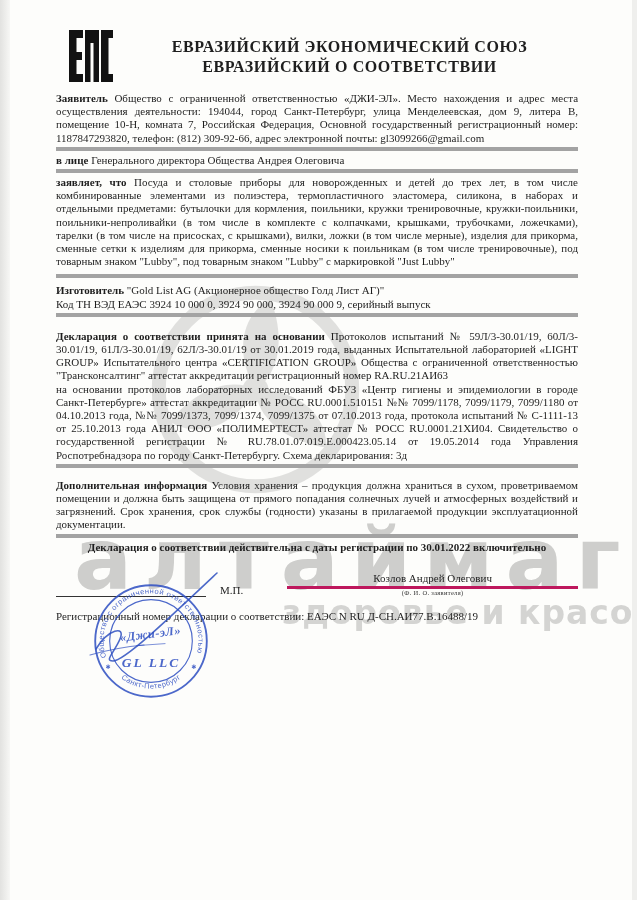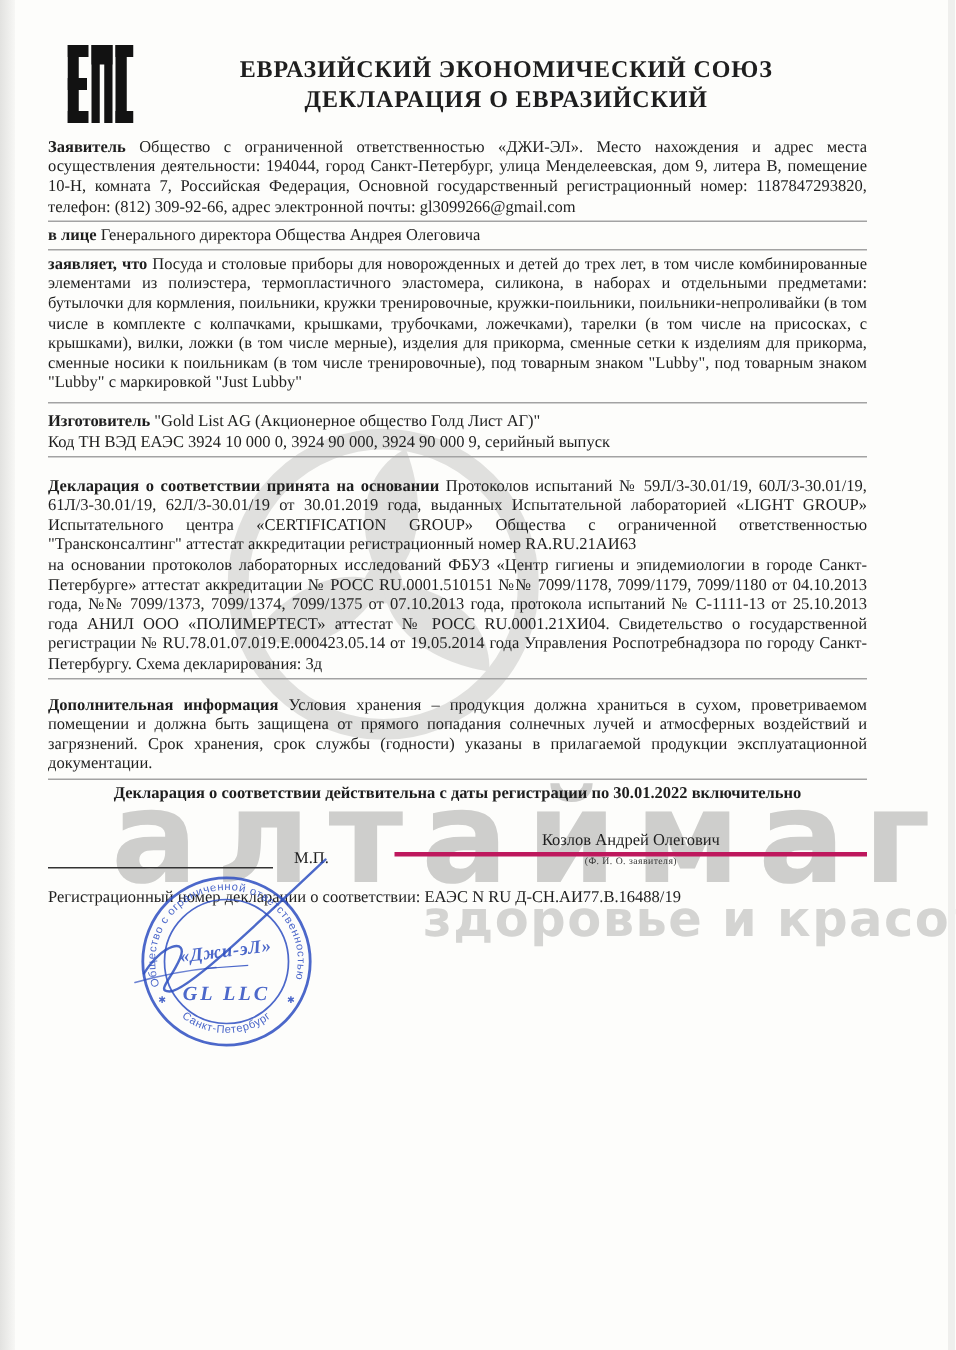--- a/index.html
+++ b/index.html
@@ -19,27 +19,27 @@
   .wm-text1 { position:absolute; left:74px; top:516px; z-index:1;
               font-family:"DejaVu Sans", sans-serif; font-weight:bold;
               font-size:86px; line-height:1; letter-spacing:12px;
               color:#a8a8a6; opacity:.55; white-space:nowrap; }
   .wm-text2 { position:absolute; left:282px; top:596px; z-index:1;
               font-family:"DejaVu Sans", sans-serif; font-weight:bold;
               font-size:33px; line-height:1; letter-spacing:1px;
               color:#b3b3b1; opacity:.55; white-space:nowrap; }
 
   
-  .content { position:relative; z-index:2; margin:30px 59px 0 32px;
+  .content { position:relative; z-index:2; margin:30px 59px 0 56px;
              font-size:11px; line-height:13.2px; text-align:justify; }
   .hdr { display:flex; align-items:flex-start; margin-bottom:10px; text-align:left; }
   .hdr-logo { width:44px; height:52px; margin-left:13px; flex:0 0 auto; }
   .hdr-titles { flex:1; text-align:center; font-weight:bold; font-size:16px;
                 line-height:1.25; letter-spacing:.6px; padding-top:7px; padding-left:8px; }
-  .sect { border-bottom:1px solid #a3a3a3; padding-bottom:2px; margin-bottom:3px; }
+  .sect { border-bottom:4px solid #a3a3a3; padding-bottom:2px; margin-bottom:3px; }
   b.lbl::after { content:" "; }
   #declares { padding-bottom:6px; margin-bottom:6px; }
   #basis { margin-top:13px; }
   #additional { margin-top:11px; }
   #validity { font-weight:bold; margin-top:3px; text-align:center; }
 
   .sig-row { display:flex; align-items:flex-end; margin-top:18px; text-align:left; }
   .sig-line-left { width:150px; border-bottom:1px solid #333; height:13px; }
   .sig-mp { margin:0 16px 0 14px; }
   .sig-right { flex:1; margin-left:28px; text-align:center; }
@@ -87,21 +87,21 @@
           <rect x="16" y="0" width="5.5" height="52"></rect>
           <rect x="24.5" y="0" width="5.5" height="52"></rect>
           <rect x="16" y="0" width="14" height="13"></rect>
           <rect x="32" y="0" width="7.5" height="52"></rect>
           <rect x="32" y="0" width="12" height="8"></rect>
           <rect x="32" y="44" width="12" height="8"></rect>
         </g>
       </svg>
       <div class="hdr-titles">
         <div>ЕВРАЗИЙСКИЙ ЭКОНОМИЧЕСКИЙ СОЮЗ</div>
-        <div>ДЕКЛАРАЦИЯ О ЕВРАЗИЙСКИЙ</div>
+        <div>ЕВРАЗИЙСКИЙ О СООТВЕТСТВИИ</div>
       </div>
     </div>
 
     <div class="sect" id="applicant">
       <b class="lbl">Заявитель</b><span>Общество с ограниченной ответственностью «ДЖИ-ЭЛ». Место нахождения и адрес места осуществления деятельности: 194044, город Санкт-Петербург, улица Менделеевская, дом 9, литера В, помещение 10-Н, комната 7, Российская Федерация, Основной государственный регистрационный номер: 1187847293820, телефон: (812) 309-92-66, адрес электронной почты: gl3099266@gmail.com</span>
     </div>
 
     <div class="sect" id="person">
       <b class="lbl">в лице</b><span>Генерального директора Общества Андрея Олеговича</span>
     </div>

